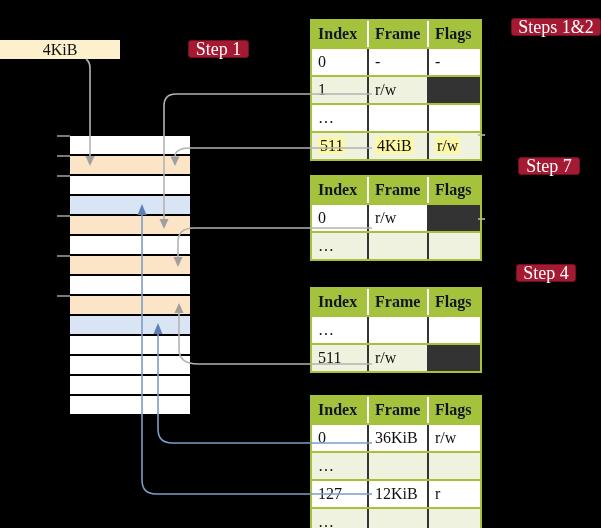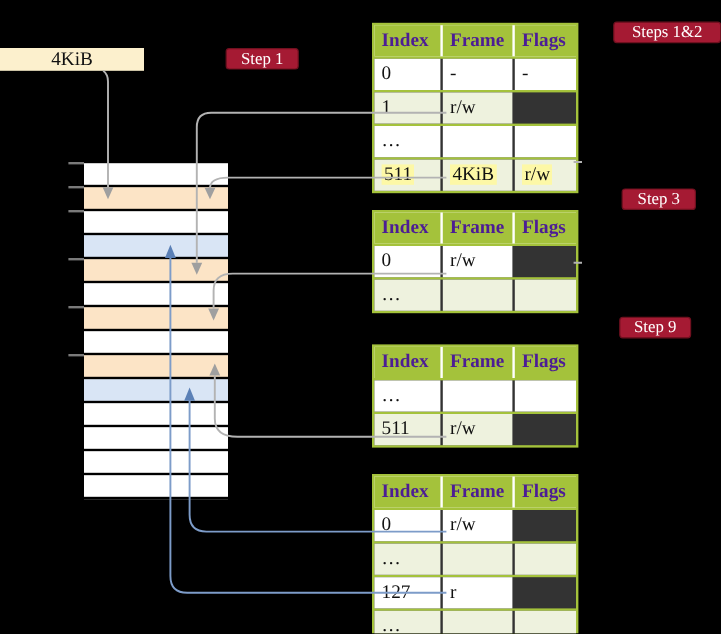--- a/index.html
+++ b/index.html
@@ -7,21 +7,21 @@
     position:relative;width:601px;height:528px;background:#000;overflow:hidden;
     font-family:"Liberation Serif","DejaVu Serif",serif;
   }
   
   .cr3box{
     position:absolute;left:0px;top:40px;width:120px;height:19px;
     background:#fcf0cd;color:#111;font-size:16px;line-height:19px;text-align:center;
   }
   .steplabel{
     position:absolute;height:18px;background:#a51a33;border:1px solid #70101f;
-    border-radius:3px;color:#fff;font-size:14px;line-height:17px;text-align:center;
+    border-radius:3px;color:#fff;font-size:18px;line-height:17px;text-align:center;
     padding:0 6px;box-sizing:border-box;white-space:nowrap;
   }
   #lbl-step0  {left:188px;top:40px;width:61px;}
   #lbl-steps12{left:511px;top:18px;width:90px;}
   #lbl-step3  {left:518px;top:157px;width:62px;}
   #lbl-step4  {left:516px;top:264px;width:60px;}
   
   #memstack{position:absolute;left:70px;top:136px;width:120px;}
   .mrow{height:20px;box-sizing:border-box;border-bottom:2px solid #000;}
   .m-white{background:#ffffff;}
@@ -33,21 +33,21 @@
     position:absolute;left:310px;width:168px;background:#a4c23b;padding:2px;
     display:flex;flex-direction:column;gap:2px;
   }
   .prow{display:grid;grid-template-columns:55px 58px 51px;gap:2px;height:26px;}
   .prow.head{background:#ffffff;}
   .prow.body{background:#333333;}
   .pcell{
     font-size:16px;line-height:26px;padding-left:6px;overflow:hidden;
     white-space:nowrap;color:#111;
   }
-  .head .pcell{background:#a4c23b;color:#4c1d95;font-weight:bold;}
+  .head .pcell{background:#a4c23b;color:#0f172a;font-weight:bold;}
   .bg-w{background:#ffffff;}
   .bg-g{background:#eef2de;}
   .hl{background:#fdf8a6;padding:0 2px;}
   #table-l4{top:19px;}
   #table-l3{top:175px;}
   #table-l2{top:287px;}
   #table-l1{top:395px;}
   
   #overlay{position:absolute;left:0;top:0;pointer-events:none;}
   .gline{stroke:#b3b3b3;stroke-width:1.6;fill:none;}
@@ -59,22 +59,22 @@
 <body>
 
 <div id="stage">
 
   <div class="cr3box">
     <span>4KiB</span>
   </div>
 
   <div class="steplabel" id="lbl-step0">Step 1</div>
   <div class="steplabel" id="lbl-steps12">Steps 1&amp;2</div>
-  <div class="steplabel" id="lbl-step3">Step 3</div>
-  <div class="steplabel" id="lbl-step4">Step 9</div>
+  <div class="steplabel" id="lbl-step3">Step 7</div>
+  <div class="steplabel" id="lbl-step4">Step 4</div>
 
   <div id="memstack">
       <div class="mrow m-white"></div>
       <div class="mrow m-peach"></div>
       <div class="mrow m-white"></div>
       <div class="mrow m-blue"></div>
       <div class="mrow m-peach"></div>
       <div class="mrow m-white"></div>
       <div class="mrow m-peach"></div>
       <div class="mrow m-white"></div>
@@ -155,29 +155,31 @@
   </div>
 
   <div class="ptable" id="table-l1">
     <div class="prow head">
       <div class="pcell">Index</div>
       <div class="pcell">Frame</div>
       <div class="pcell">Flags</div>
     </div>
     <div class="prow body">
       <div class="pcell bg-w">0</div>
+      <div class="pcell bg-w">36KiB</div>
       <div class="pcell bg-w">r/w</div>
     </div>
     <div class="prow body">
       <div class="pcell bg-g">…</div>
       <div class="pcell bg-g"></div>
       <div class="pcell bg-g"></div>
     </div>
     <div class="prow body">
       <div class="pcell bg-w">127</div>
+      <div class="pcell bg-w">12KiB</div>
       <div class="pcell bg-w">r</div>
     </div>
     <div class="prow body">
       <div class="pcell bg-g">…</div>
       <div class="pcell bg-g"></div>
       <div class="pcell bg-g"></div>
     </div>
   </div>
 
   <svg id="overlay" width="601" height="528" viewBox="0 0 601 528">

